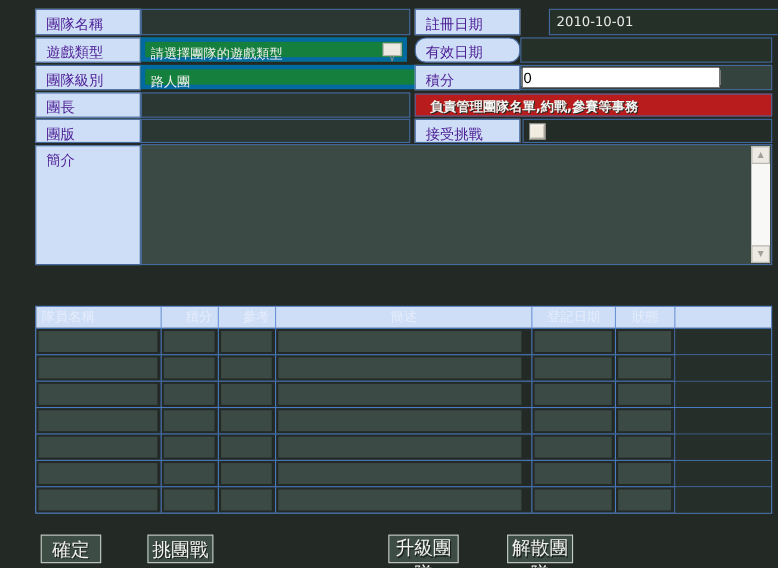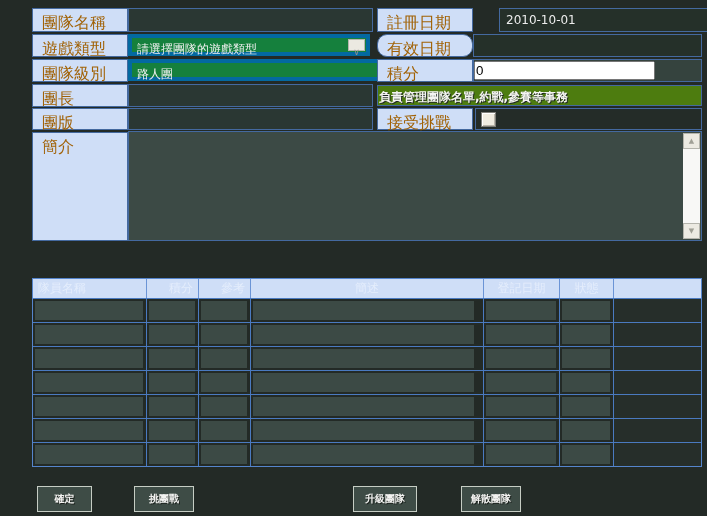--- a/index.html
+++ b/index.html
@@ -2,39 +2,39 @@
 <html><head>
 <meta charset="utf-8">
 <style>
   * { margin:0; padding:0; box-sizing:border-box; }
   html,body { width:707px; height:516px; }
   body { background:#232a26; font-family:"DejaVu Sans", sans-serif; overflow:hidden; }
   .page { position:relative; width:707px; height:516px; background:#232a26; }
 
   
   .lbl { position:absolute; background:#cfdef7; border:1px solid #44699f;
-         color:#a16207; font-size:16px; padding:4px 0 0 9px; }
+         color:#4c1d95; font-size:13px; padding:4px 0 0 9px; }
   
   .fld { position:absolute; background:#2a3733; border:1px solid #44699f; }
   .fld input { width:100%; height:100%; background:transparent; border:none; outline:none;
                color:#e8e8e8; font-size:12px; padding:0 5px; font-family:inherit; }
   .ro-fld { position:absolute; background:#253029; border:1px solid #44699f;
             color:#ececec; font-size:12px; padding:4px 0 0 6px; }
   .lite-fld { position:absolute; background:#35433e; border:1px solid #44699f; }
 
   
   .combo { position:absolute; background:#15803d; border:4px solid #0369a1; }
   .combo .combo-text { position:absolute; left:5px; top:3px; color:#f0f0f0; font-size:12px; white-space:nowrap; }
   .combo .arrow-btn { position:absolute; right:1px; top:1px; bottom:1px; width:17px;
          background:#ebe9e1; border:1px solid #b6b6ae; text-align:center; cursor:default; }
   .combo .arrow-btn span { color:#90908a; font-size:9px; line-height:17px; }
 
   
-  .note-fld { position:absolute; background:#4d7c0f; border:1px solid #44699f;
-              color:#f4f4f2; font-size:12px; font-weight:bold; padding:3px 0 0 1px;
+  .note-fld { position:absolute; background:#b91c1c; border:1px solid #44699f;
+              color:#f4f4f2; font-size:12px; font-weight:bold; padding:3px 0 0 13px;
               text-shadow:1px 1px 0 #202824; white-space:nowrap; }
   .chk-area { position:absolute; background:#242c28; border:1px solid #44699f; }
   .checkbox { position:absolute; left:5px; top:3px; width:15px; height:15px;
               background:#f0ece0; border:1px solid #7e7e78;
               box-shadow: inset 1px 1px 0 #ffffff, inset -1px -1px 0 #b8b4a8; }
 
   
   .intro-fld { position:absolute; background:#3c4a45; border:1px solid #44699f; }
   .intro-fld textarea { position:absolute; left:0; top:0; width:553px; height:108px;
         background:transparent; border:none; outline:none; resize:none;
@@ -57,21 +57,21 @@
   .tcell:last-child { border-right:none; background:#262e2a; }
   .cell-inset { position:absolute; left:2px; top:2px; right:3px; bottom:2px; background:#3c4a45; }
   .cell-inset.wide-gap { right:9px; }
   .c0 { width:114px; } .c1 { width:52px; } .c2 { width:52px; } .c3 { width:233px; }
   .c4 { width:76px; } .c5 { width:54px; } .c6 { width:87px; }
   .thead .c0 { text-align:left; } .thead .c1, .thead .c2 { text-align:right; }
   .thead .c3, .thead .c4, .thead .c5 { text-align:center; }
 
   
   .btn { position:absolute; top:486px; height:26px; background:#3e4c46;
-         border:1px solid #c6cdc4; color:#f2f2f0; font-size:10px; font-weight:bold;
+         border:1px solid #c6cdc4; color:#f2f2f0; font-size:17px; font-weight:normal;
          text-shadow:1px 1px 0 #1a201c; font-family:inherit; cursor:default; }
 </style>
 </head>
 <body>
 
 <div class="page">
 
   <div class="lbl" style="left:32px; top:8px; width:96px; height:24px;">團隊名稱</div>
   <div class="fld" style="left:128px; top:8px; width:245px; height:24px;">
     <input type="text" value="" style="">

